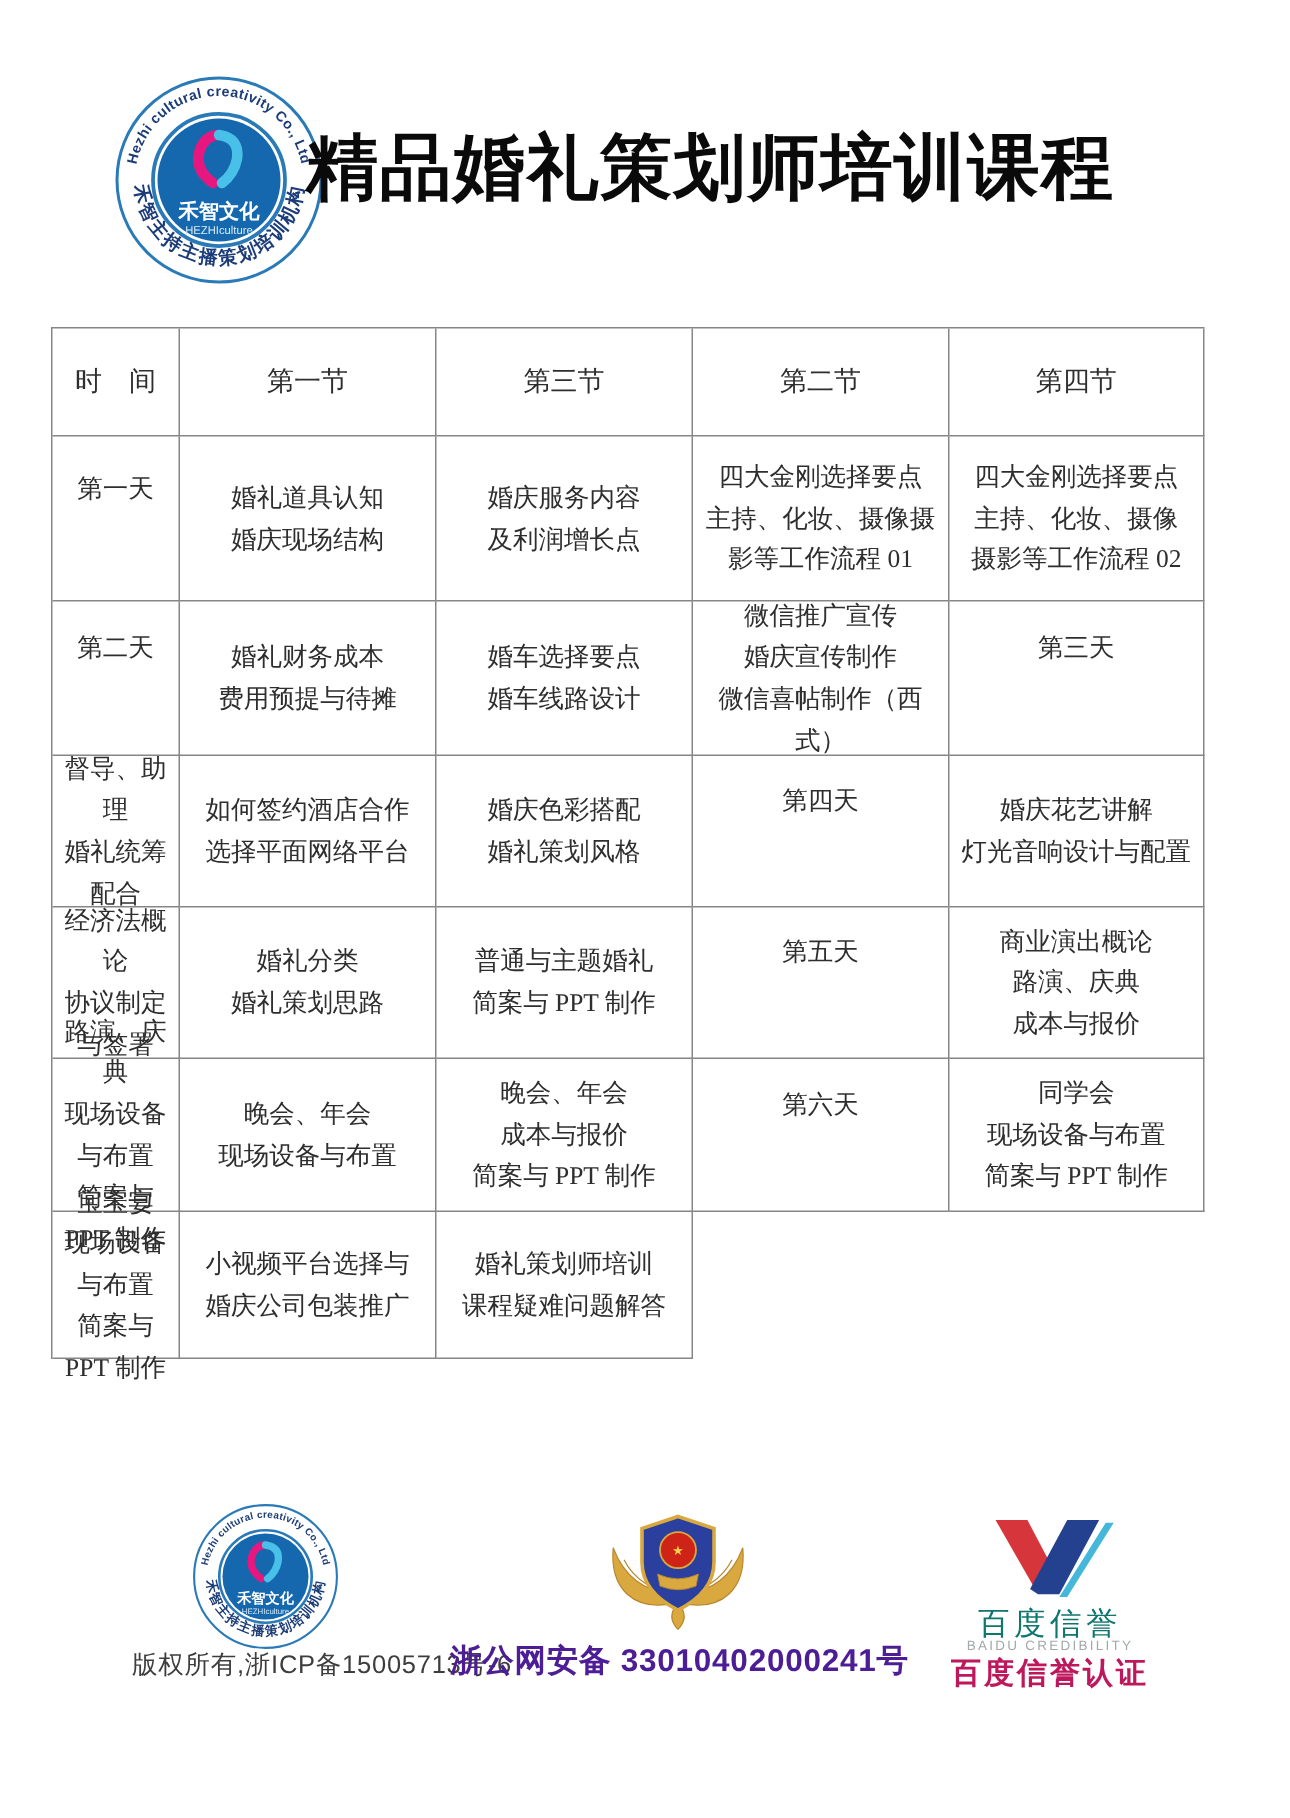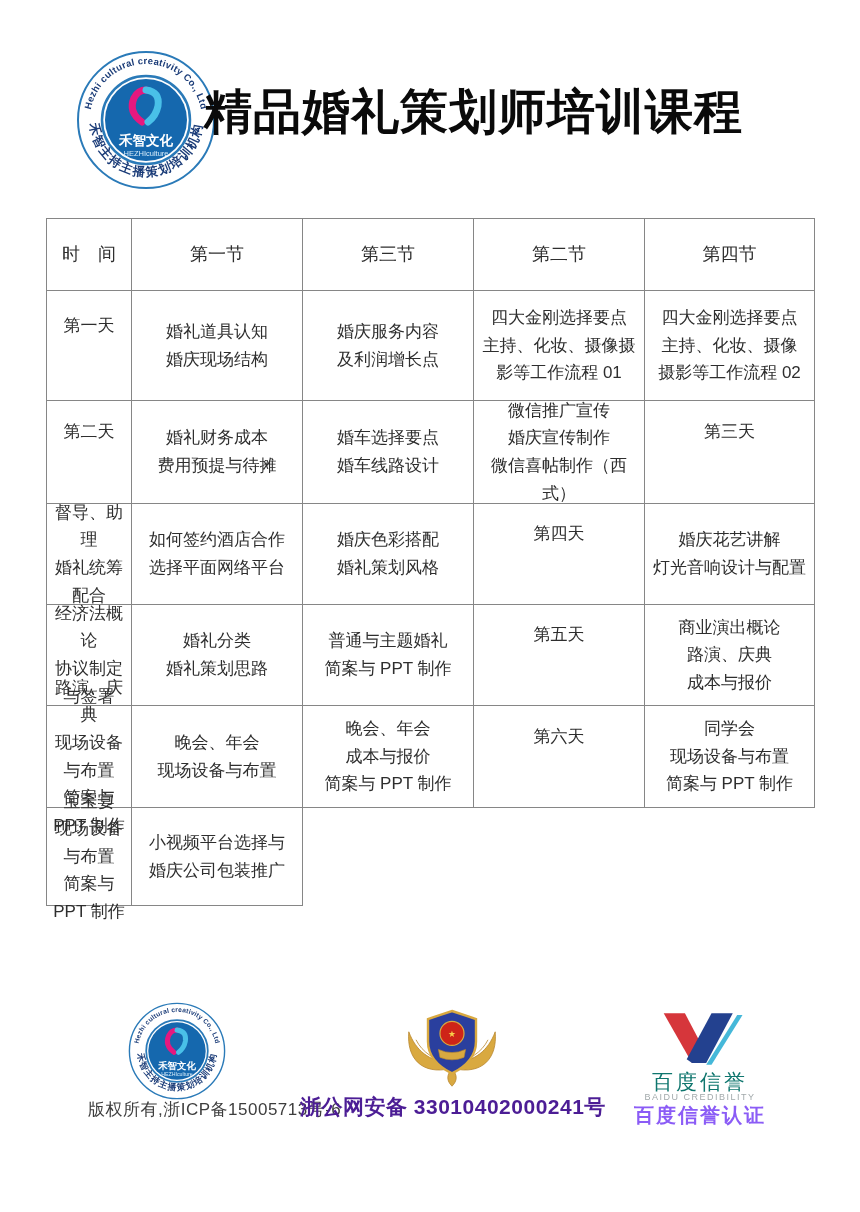--- a/index.html
+++ b/index.html
@@ -12,26 +12,26 @@
   .brand-logo.foot { left:128px; top:1002px; width:98px; height:98px; }
   .page-title {
     position:absolute; left:204px; top:80px; width:610px;
     font-family:"Liberation Serif", serif;
     font-size:48px; font-weight:700; color:#0a0a0a; letter-spacing:1px;
     white-space:nowrap;
   }
 
   
   .course-table {
-    position:absolute; left:46px; top:218px; width:769px;
+    position:absolute; left:34px; top:218px; width:769px;
     display:grid;
     grid-template-columns:85px 171px 171px 171px 170px;
     grid-template-rows:72px 110px 103px 101px 101px 102px 98px;
     border-top:1px solid #868686; border-left:1px solid #868686;
-    font-family:Liberation Sans, sans-serif;
+    font-family:Liberation Serif, serif;
   }
   .cell {
     border-right:1px solid #868686; border-bottom:1px solid #868686;
     display:flex; align-items:center; justify-content:center;
     text-align:center; white-space:pre-line;
     font-size:17px; line-height:1.62; color:#2e2e2e; padding:4px 6px;
   }
   .cell.hd { font-size:18px; }
   .cell.day span { transform:translateY(-20px); display:inline-block; }
 
@@ -49,21 +49,21 @@
   .baidu-name {
     position:absolute; left:620px; top:1068px; width:160px; text-align:center;
     font-size:21px; color:#0f766e; letter-spacing:3px;
   }
   .baidu-name-en {
     position:absolute; left:620px; top:1092px; width:160px; text-align:center;
     font-size:9px; color:#a2a9ab; letter-spacing:1.5px;
   }
   .baidu-cert {
     position:absolute; left:615px; top:1102px; width:170px; text-align:center;
-    font-size:20px; font-weight:600; color:#8b5cf6; letter-spacing:2px;
+    font-size:20px; font-weight:600; color:#be185d; letter-spacing:2px;
   }
 </style>
 </head>
 <body>
 
 <div class="page">
 
   <svg class="brand-logo top" viewBox="0 0 140 140">
     <circle cx="70" cy="70" r="68" fill="#ffffff" stroke="#2a7ab8" stroke-width="2"></circle>
     <circle cx="70" cy="70" r="44" fill="none" stroke="#2a7ab8" stroke-width="2.5"></circle>
@@ -147,20 +147,22 @@
 
     <div class="cell day"><span>第六天</span></div>
     <div class="cell">同学会
 现场设备与布置
 简案与 PPT 制作</div>
     <div class="cell">宝宝宴
 现场设备与布置
 简案与 PPT 制作</div>
     <div class="cell">小视频平台选择与
 婚庆公司包装推广</div>
+    <div class="cell">婚礼策划师培训
+课程疑难问题解答</div>
   </div>
 
   <svg class="brand-logo foot" viewBox="0 0 140 140">
     <circle cx="70" cy="70" r="68" fill="#ffffff" stroke="#2a7ab8" stroke-width="2"></circle>
     <circle cx="70" cy="70" r="44" fill="none" stroke="#2a7ab8" stroke-width="2.5"></circle>
     <path id="t2" d="M 14 70 A 56 56 0 1 1 126 70" fill="none"></path>
     <path id="b2" d="M 14 70 A 56 56 0 1 0 126 70" fill="none"></path>
     <text font-size="9.5" font-weight="700" letter-spacing="0.3" fill="#1b3c78">
       <textPath href="#t2" startOffset="50%" text-anchor="middle">Hezhi cultural creativity Co., Ltd</textPath>
     </text>

